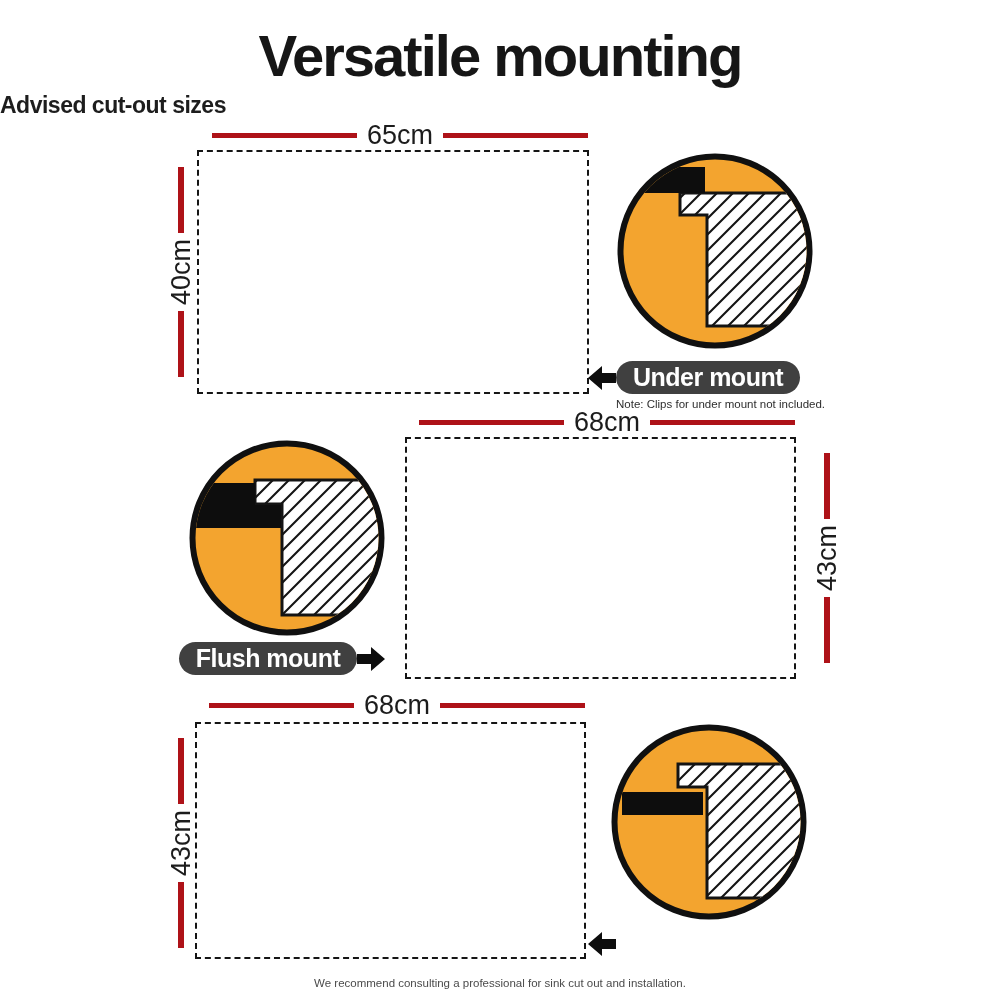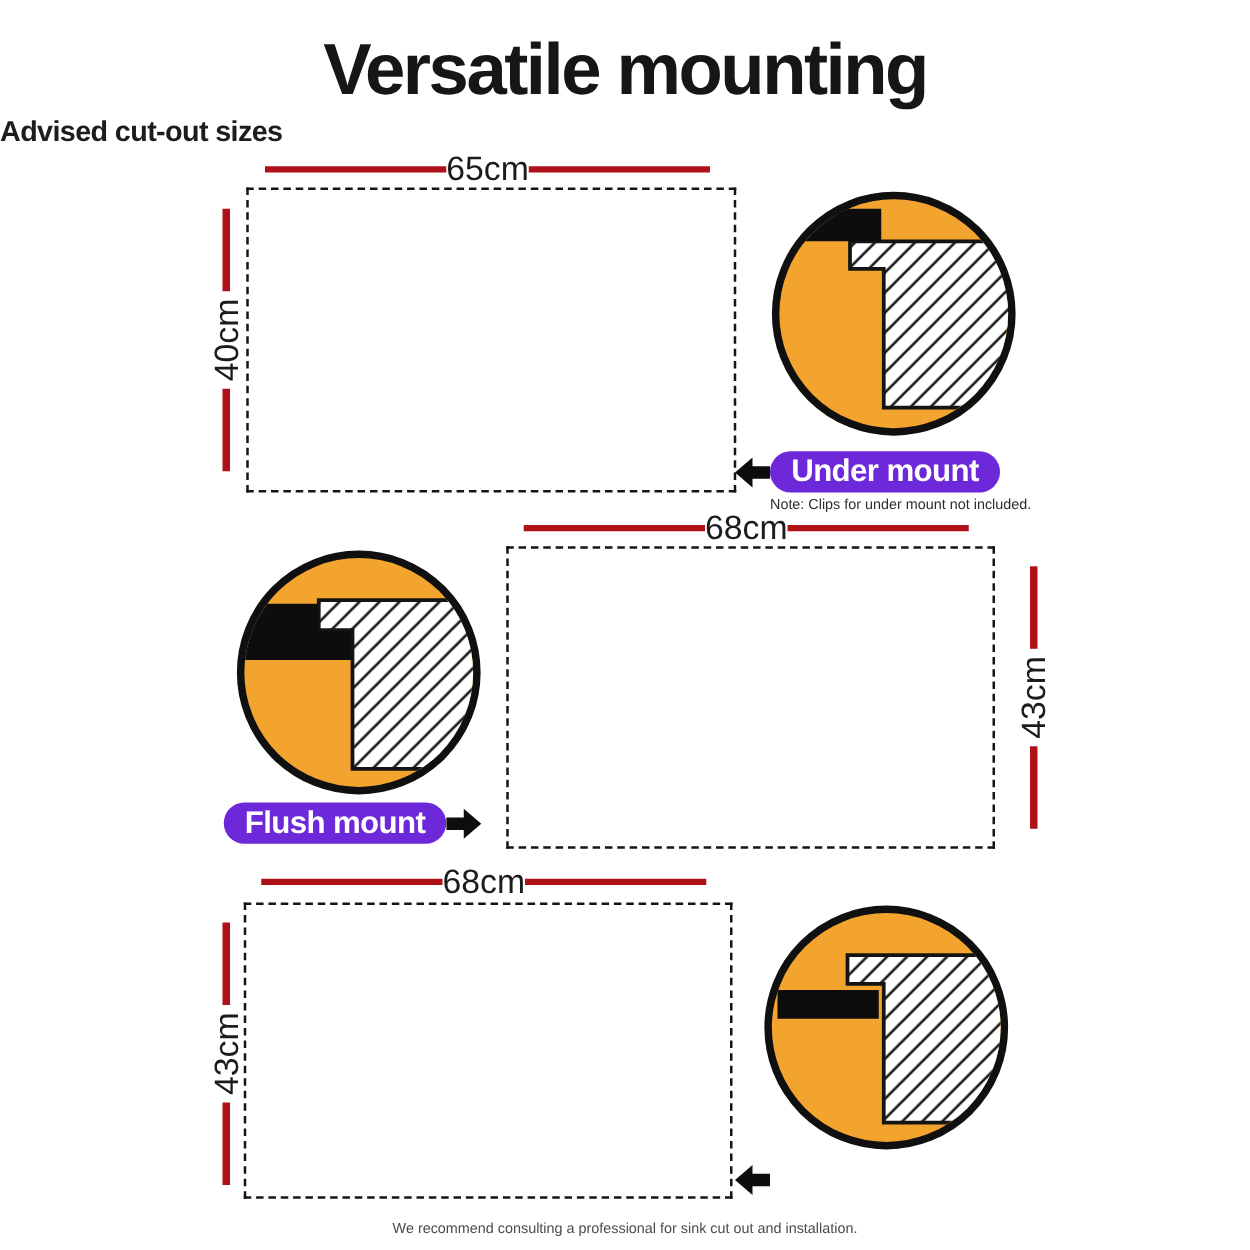--- a/index.html
+++ b/index.html
@@ -12,29 +12,29 @@
     left:0;right:0;top:22px;text-align:center;
     font-size:58px;font-weight:bold;letter-spacing:-2px;color:#161616;
   }
   .subtitle{
     left:0;right:0;top:92px;text-align:left;
     font-size:23px;font-weight:bold;color:#1d1d1d;letter-spacing:-0.5px;
   }
   .cutout{
     border:2.5px dashed #151515;background:#ffffff;
   }
-  .dimrow{display:flex;align-items:center;justify-content:flex-end;}
+  .dimrow{display:flex;align-items:center;gap:10px;justify-content:flex-end;}
   .dline{height:5px;background:#AE1218;flex:0 0 auto;}
   .dimtext{font-size:27px;color:#1c1c1c;line-height:1;white-space:nowrap;}
   .vcol{display:flex;flex-direction:column;align-items:center;gap:6px;width:30px;}
   .vline{width:6px;height:66px;background:#AE1218;}
   .vtext{writing-mode:vertical-rl;transform:rotate(180deg);font-size:27px;color:#1c1c1c;line-height:1;}
   .pillrow{display:flex;align-items:center;}
   .pill{
-    background:#6d28d9;color:#ffffff;font-weight:bold;font-size:25px;
+    background:#404040;color:#ffffff;font-weight:bold;font-size:25px;
     height:33px;border-radius:17px;display:flex;align-items:center;
     justify-content:center;padding:0 10px;white-space:nowrap;letter-spacing:-0.5px;
   }
   .arrow{flex:0 0 auto;display:block;}
   .note{font-size:11.5px;color:#2e2e2e;white-space:nowrap;}
   .footer{left:0;right:0;top:977px;text-align:center;font-size:11.5px;color:#4b4b4b;}
   svg .blk{fill:#0d0d0d;}
 </style>
 </head>
 <body>

